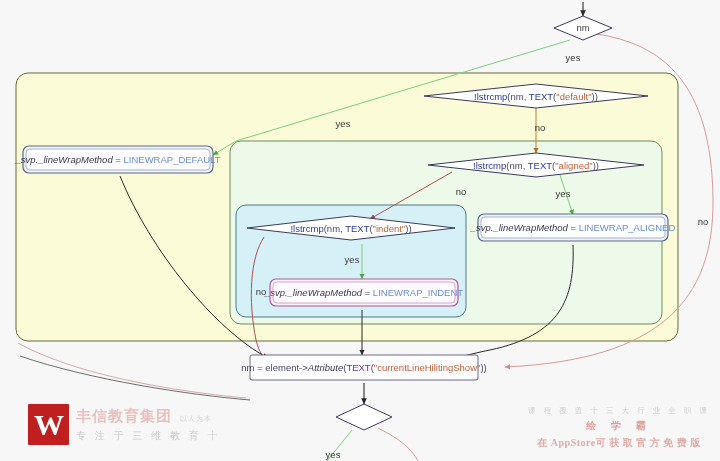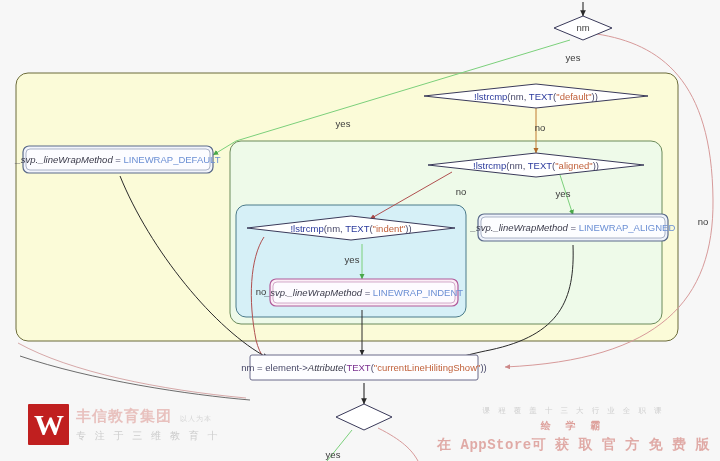--- a/index.html
+++ b/index.html
@@ -34,21 +34,21 @@
     font-family:"Liberation Serif", serif;font-weight:bold;font-size:30px;
     display:flex;align-items:center;justify-content:center;letter-spacing:-1px;
   }
   #wm-left-text{display:flex;flex-direction:column;gap:3px;}
   .wm-cn-main{font-family:"Liberation Sans", sans-serif;font-size:15px;color:rgba(200,70,60,0.30);letter-spacing:1px;font-weight:bold;}
   .wm-cn-sub{font-family:"Liberation Sans", sans-serif;font-size:10px;color:rgba(170,170,170,0.55);letter-spacing:3px;}
   .wm-cn-sm{font-family:"Liberation Sans", sans-serif;font-size:7px;color:rgba(190,190,190,0.6);letter-spacing:1px;}
   #wm-right{right:10px;top:406px;text-align:right;display:flex;flex-direction:column;align-items:center;gap:3px;}
   .wm-r-top{font-family:"Liberation Sans", sans-serif;font-size:7.5px;color:rgba(175,175,175,0.55);letter-spacing:3px;}
   .wm-r-mid{font-family:"Liberation Sans", sans-serif;font-size:10px;font-weight:bold;color:rgba(190,55,45,0.45);letter-spacing:6px;}
-  .wm-r-bot{font-family:Liberation Mono, monospace;font-size:14px;font-weight:bold;color:rgba(190,55,45,0.40);letter-spacing:0.5px;}
+  .wm-r-bot{font-family:Liberation Serif, serif;font-size:10px;font-weight:bold;color:rgba(190,55,45,0.40);letter-spacing:0.5px;}
 </style>
 </head>
 <body>
 
 <div id="stage">
 <svg viewBox="0 0 720 461" xmlns="http://www.w3.org/2000/svg">
   <defs>
     <marker id="ah-dark" markerWidth="7" markerHeight="7" refX="5.2" refY="2.6" orient="auto">
       <path d="M0,0 L5.4,2.6 L0,5.2 z" fill="#2a2a2a"></path>
     </marker>

